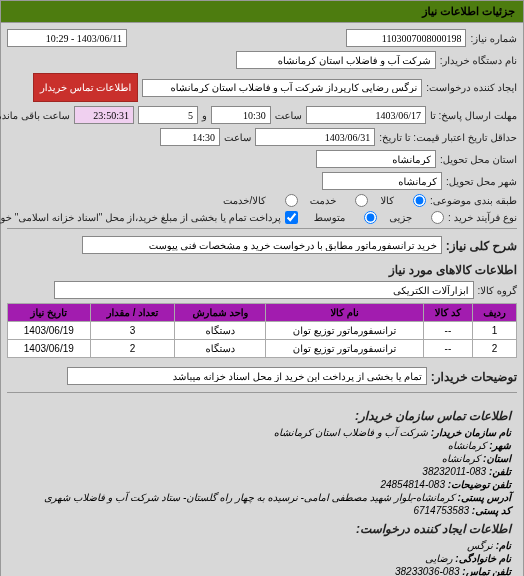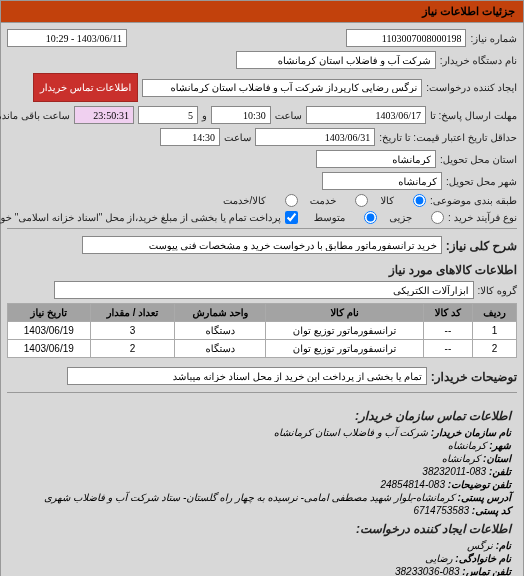--- a/index.html
+++ b/index.html
@@ -8,21 +8,21 @@
   font-size: 11px;
   background: #e8e8e8;
   width: 524px;
   direction: rtl;
 }
 .panel {
   background: #d4d4d4;
   border: 1px solid #999;
 }
 .tab-header {
-  background: #c2410c;
+  background: #4d7c0f;
   padding: 4px 8px;
   font-weight: bold;
   border-bottom: 1px solid #999;
 }
 .form-body {
   background: #d8d8d8;
   padding: 6px;
 }
 .row {
   display: flex;
@@ -83,21 +83,21 @@
   background: #fff;
   margin-top: 4px;
 }
 table.data th, table.data td {
   border: 1px solid #aaa;
   padding: 3px 4px;
   font-size: 10px;
   text-align: center;
 }
 table.data th {
-  background: #a3a3a3;
+  background: #a21caf;
   font-weight: bold;
 }
 .info-section {
   background: #d8d8d8;
   padding: 6px;
   font-size: 10px;
   font-style: italic;
 }
 .info-line {
   margin-bottom: 2px;

